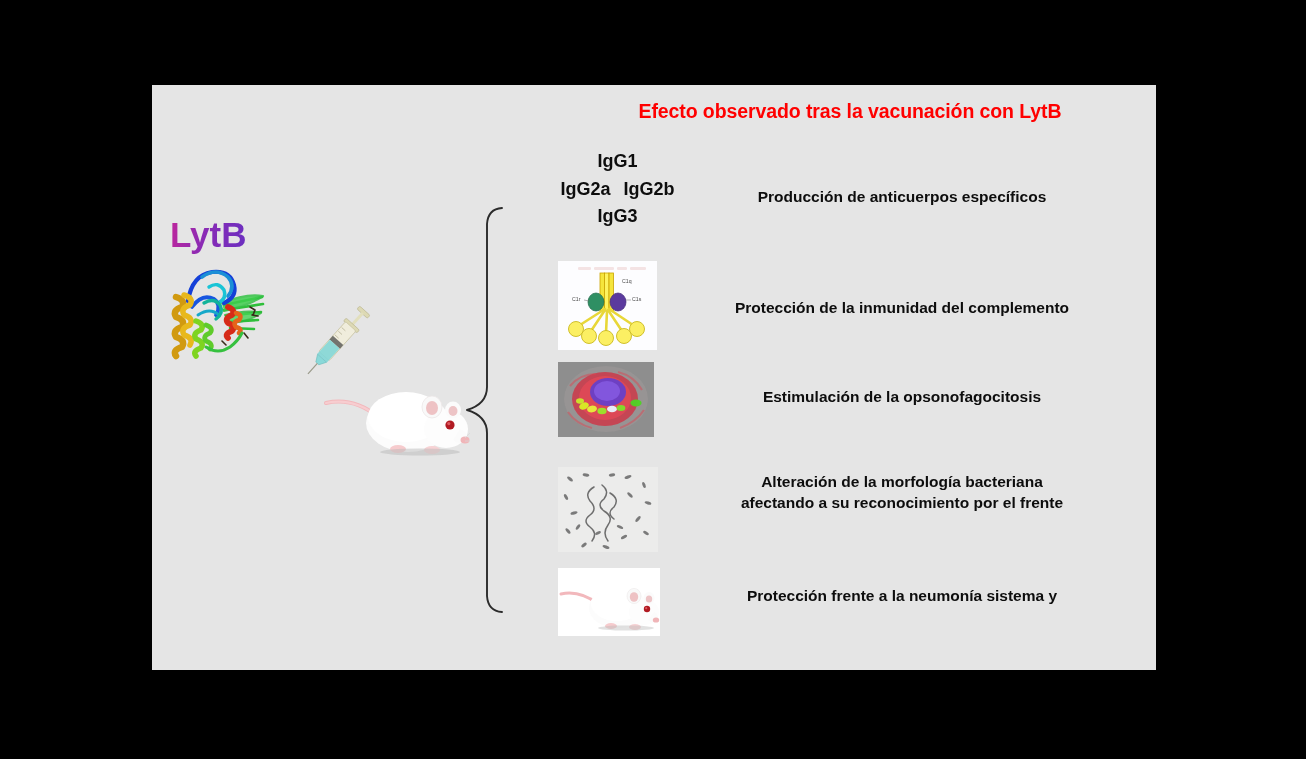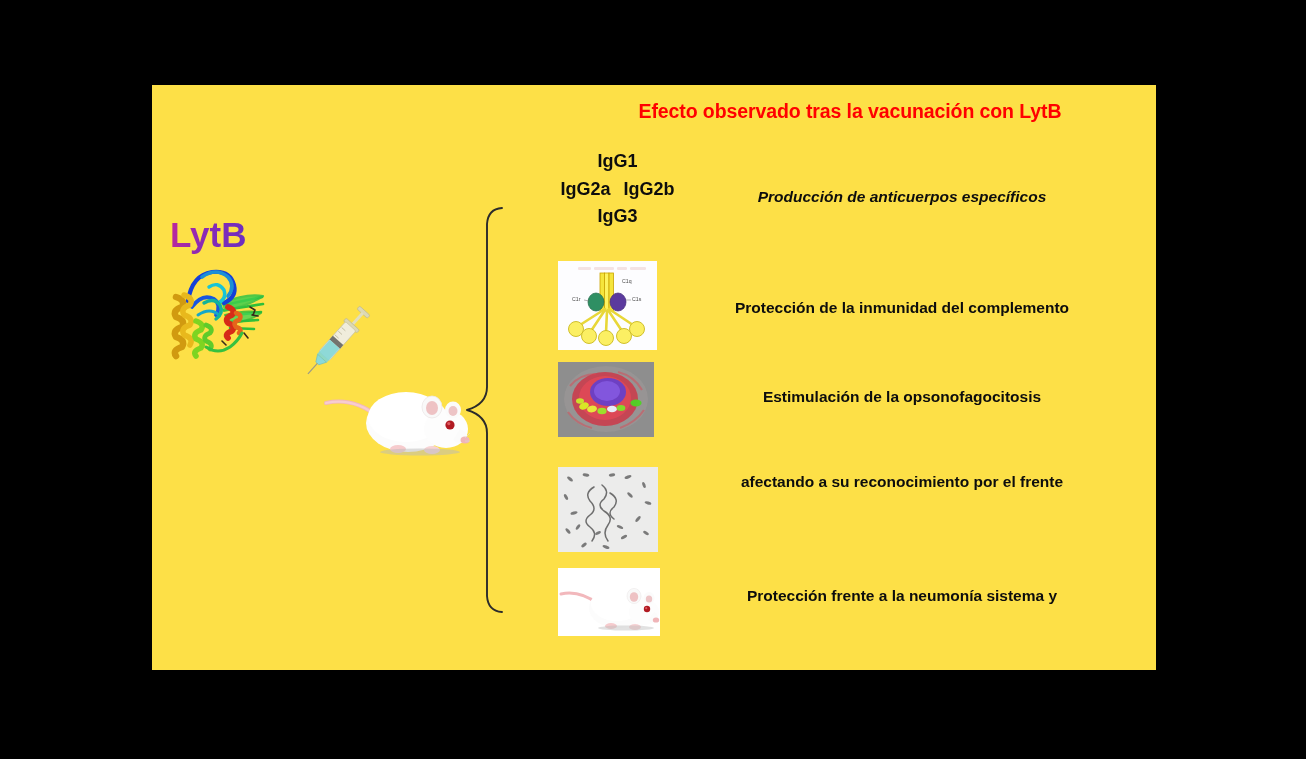--- a/index.html
+++ b/index.html
@@ -15,21 +15,21 @@
     font-family: "Liberation Sans", sans-serif;
   }
 
   
   #slide-panel {
     position: absolute;
     left: 152px;
     top: 85px;
     width: 1004px;
     height: 585px;
-    background: #fde047;
+    background: #e5e5e5;
   }
 
   
   #slide-title {
     position: absolute;
     left: 448px;
     top: 15px;
     width: 500px;
     text-align: center;
     color: #ff0000;
@@ -119,21 +119,21 @@
   .effect-text {
     position: absolute;
     left: 552px;
     width: 396px;
     text-align: center;
     color: #0d0d0d;
     font-size: 15.5px;
     font-weight: bold;
     line-height: 1.34;
   }
-  #effect-1 { top: 102px; font-style: italic; }
+  #effect-1 { top: 102px; }
   #effect-2 { top: 213px; }
   #effect-3 { top: 302px; }
   #effect-4 { top: 387px; }
   #effect-5 { top: 501px; }
 </style>
 </head>
 <body>
 
 <div id="slide-panel">
 
@@ -398,20 +398,21 @@
 
   <div id="effect-2" class="effect-text">
     <div>Protección de la inmunidad del complemento</div>
   </div>
 
   <div id="effect-3" class="effect-text">
     <div>Estimulación de la opsonofagocitosis</div>
   </div>
 
   <div id="effect-4" class="effect-text">
+    <div>Alteración de la morfología bacteriana</div>
     <div>afectando a su reconocimiento por el frente</div>
   </div>
 
   <div id="effect-5" class="effect-text">
     <div>Protección frente a la neumonía sistema y</div>
   </div>
 
 </div>
 
 </body></html>

